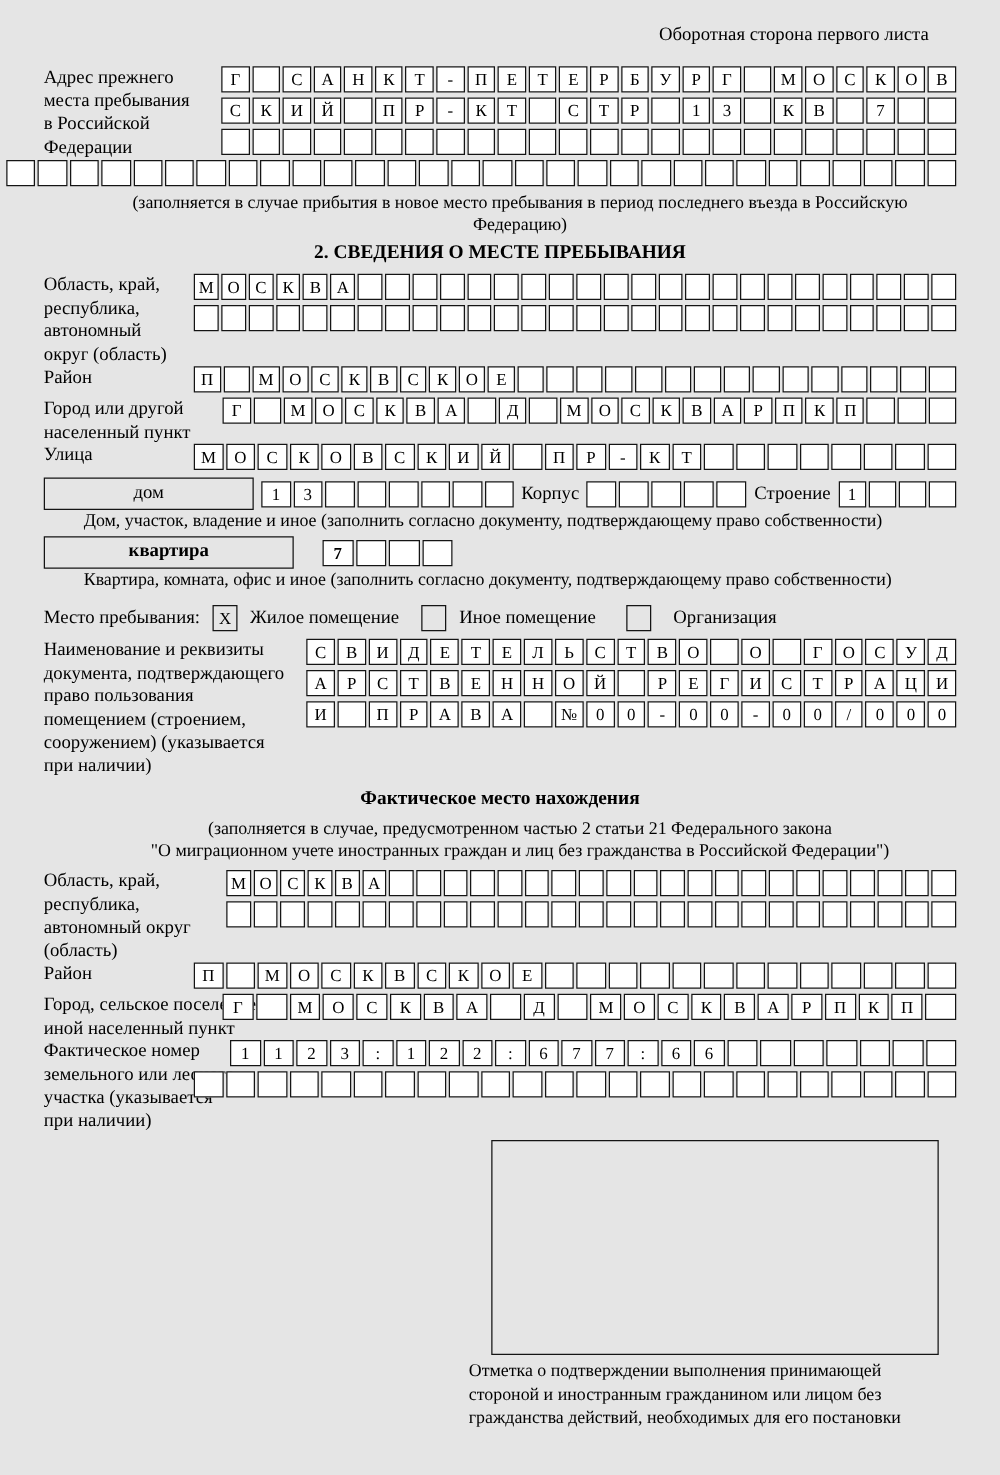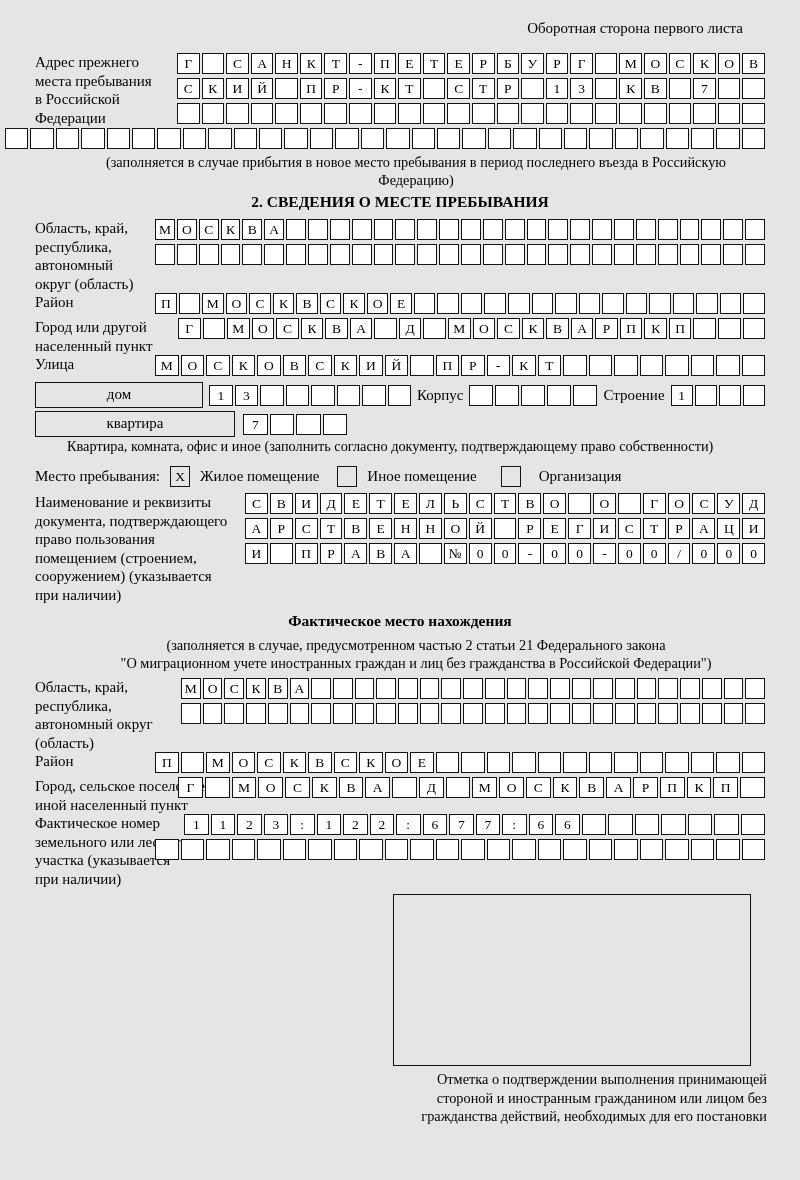--- a/index.html
+++ b/index.html
@@ -28,21 +28,21 @@
     font-size:15px;line-height:23px;flex-shrink:0;
   }
   .inline-lbl{font-size:15px;line-height:26px;white-space:nowrap;flex-shrink:0;}
   .smallgroup{display:flex;gap:2px;}
   .chkrow{display:flex;align-items:center;gap:10px;font-size:15px;margin-top:8px;}
   .chk{width:20px;height:21px;border:1.5px solid #141414;text-align:center;
        font-size:13.5px;line-height:19px;flex-shrink:0;}
   .pull-left{margin-left:-29px;}
   .stampwrap{margin-left:340px;width:392px;margin-top:6px;}
   .stampbox{width:358px;height:172px;border:1.5px solid #141414;margin-left:18px;}
-  .stampnote{font-size:14.3px;line-height:18.5px;text-align:right;margin-top:4px;}
+  .stampnote{font-size:14.3px;line-height:18.5px;text-align:left;margin-top:4px;}
   .mb2{margin-bottom:2px;}
   .mt4{margin-top:4px;}
 </style>
 </head>
 <body>
 
 <div class="page">
 
   <div class="head-note">Оборотная сторона первого листа</div>
 
@@ -363,22 +363,23 @@
         <span class="cell"></span>
       </div>
     <div class="inline-lbl">Строение</div>
     <div class="smallgroup" style="flex:1;">
         <span class="cell">1</span>
         <span class="cell"></span>
         <span class="cell"></span>
         <span class="cell"></span>
       </div>
   </div>
-
-  <div class="frow" style="gap:8px;align-items:center;margin-top:3px;">
+  <div class="note mb2">Дом, участок, владение и иное (заполнить согласно документу, подтверждающему право собственности)</div>
+
+  <div class="frow" style="gap:23px;align-items:center;margin-top:3px;font-weight:bold;">
     <div class="namebox" style="width:200px;">квартира</div>
     <div class="smallgroup" style="width:104px;">
         <span class="cell">7</span>
         <span class="cell"></span>
         <span class="cell"></span>
         <span class="cell"></span>
       </div>
   </div>
   <div class="note mb2">Квартира, комната, офис и иное (заполнить согласно документу, подтверждающему право собственности)</div>
 

